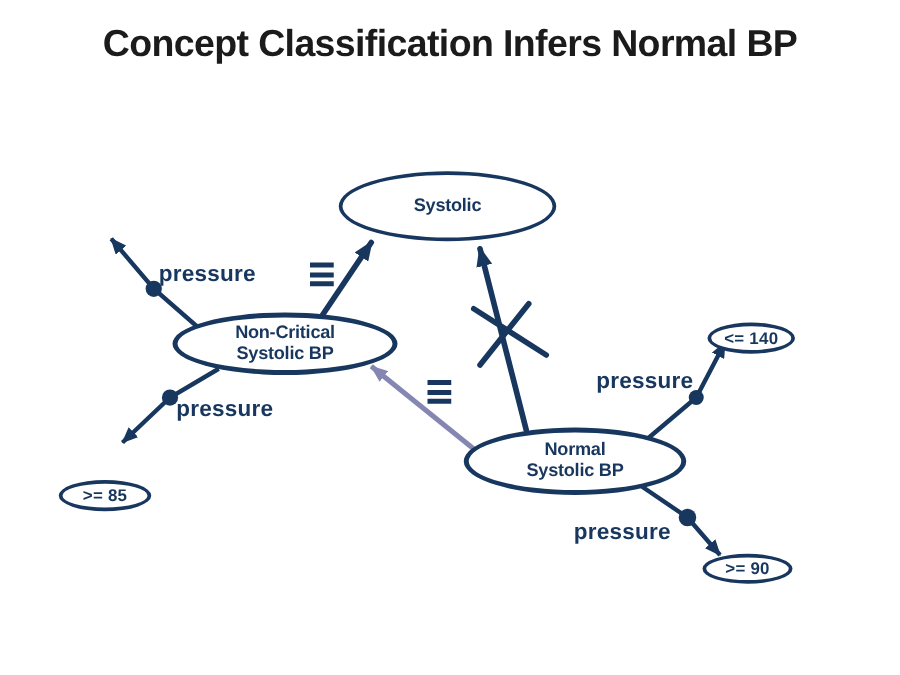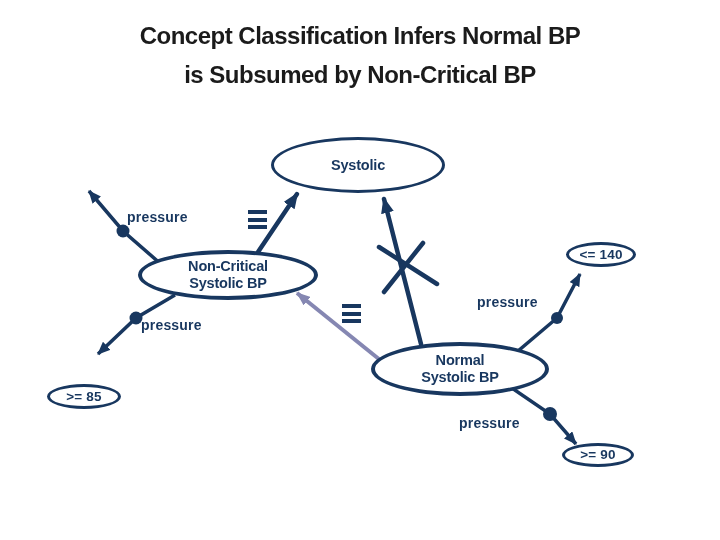--- a/index.html
+++ b/index.html
@@ -8,54 +8,53 @@
     --purple:#8587b2;
     --title:#1b1b1b;
     --bg:#ffffff;
   }
   .slide{
     position:relative;width:720px;height:540px;background:var(--bg);
     font-family:"Liberation Sans", sans-serif;overflow:hidden;
   }
   .title{
     position:absolute;top:16px;left:0;width:720px;text-align:center;
-    font-size:24px;font-weight:bold;line-height:39px;letter-spacing:-0.5px;
+    font-size:30px;font-weight:bold;line-height:39px;letter-spacing:-0.5px;
     color:var(--title);
   }
   svg.canvas{position:absolute;left:0;top:0;}
   .ln{stroke:var(--navy);fill:none;stroke-width:3.5px;}
   .ln-thick{stroke:var(--navy);fill:none;stroke-width:4.5px;stroke-linecap:round;}
   .ln-purple{stroke:var(--purple);fill:none;stroke-width:4px;}
   .dot{fill:var(--navy);}
   .mh{fill:var(--navy);}
   .mh-p{fill:var(--purple);}
   .ellipse{
     position:absolute;background:#fff;border-radius:50%;
     display:flex;flex-direction:column;align-items:center;justify-content:center;
     color:var(--navy);font-weight:bold;text-align:left;box-sizing:border-box;
   }
   .eb3{border:3px solid var(--navy);}
   .eb4{border:4px solid var(--navy);}
   .big{font-size:14.5px;line-height:17px;letter-spacing:-0.2px;}
   .small{font-size:13.5px;line-height:14px;letter-spacing:0.2px;}
   .rolelabel{
-    position:absolute;color:var(--navy);font-size:14px;font-weight:bold;
+    position:absolute;color:var(--navy);font-size:18px;font-weight:bold;
     letter-spacing:0.2px;
   }
   .equiv i{display:block;width:19px;height:4px;background:var(--navy);margin:0 0 3.5px 0;}
   .equiv{position:absolute;}
 </style>
 </head>
 <body>
 
 <div class="slide">
 
   <div class="title">
     <div>Concept Classification Infers Normal BP</div>
-    <div>is Subsumed by Non-Critical BP</div>
   </div>
 
   <svg class="canvas" width="720" height="540" viewBox="0 0 720 540">
     <defs>
       <marker id="ah" markerUnits="userSpaceOnUse" markerWidth="13" markerHeight="11" refX="12" refY="5.5" orient="auto">
         <path class="mh" d="M0,0 L13,5.5 L0,11 Z"></path>
       </marker>
       <marker id="ahbig" markerUnits="userSpaceOnUse" markerWidth="16" markerHeight="13" refX="14" refY="6.5" orient="auto">
         <path class="mh" d="M0,0 L16,6.5 L0,13 Z"></path>
       </marker>
@@ -90,21 +89,21 @@
   <div class="ellipse eb4 big" style="left:138px;top:250px;width:180px;height:50px;">
     <div>Non-Critical</div>
     <div>Systolic BP</div>
   </div>
 
   <div class="ellipse eb4 big" style="left:371px;top:342px;width:178px;height:54px;">
     <div>Normal</div>
     <div>Systolic BP</div>
   </div>
 
-  <div class="ellipse eb3 small" style="left:566px;top:242px;width:70px;height:25px;">
+  <div class="ellipse eb3 small" style="left:566px;top:258px;width:70px;height:25px;">
     <div>&lt;= 140</div>
   </div>
   <div class="ellipse eb3 small" style="left:47px;top:356px;width:74px;height:25px;margin-top:28px;">
     <div>&gt;=  85</div>
   </div>
   <div class="ellipse eb3 small" style="left:562px;top:443px;width:72px;height:24px;">
     <div>&gt;=  90</div>
   </div>
 
   <div class="rolelabel" style="left:127px;top:209px;">pressure</div>

